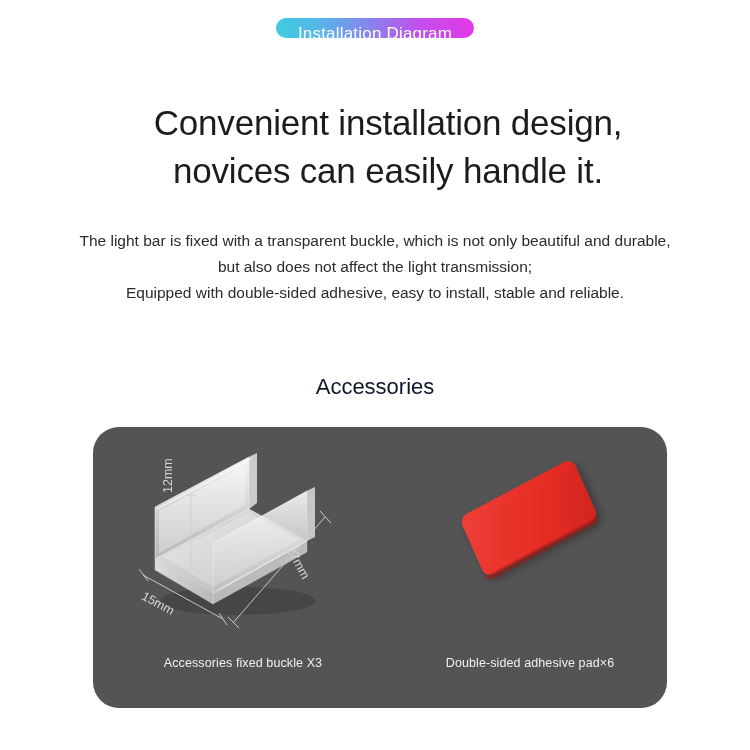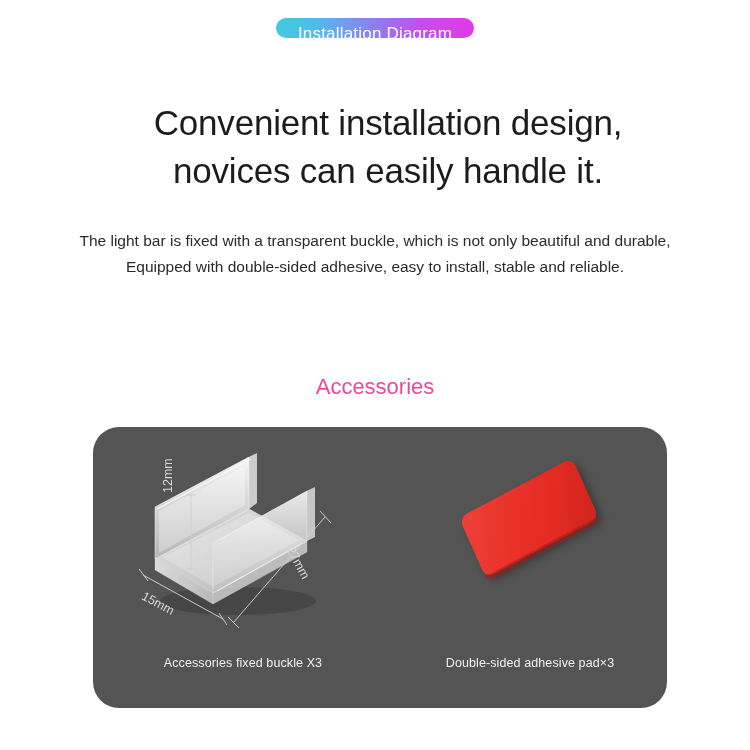--- a/index.html
+++ b/index.html
@@ -67,21 +67,21 @@
   }
   .body-copy span { display: block; }
 
   
   .accessories-title {
     position: absolute;
     top: 374px;
     left: 0;
     width: 750px;
     text-align: center;
-    color: #ec4899;
+    color: #0f172a;
     font-size: 22px;
     font-weight: 400;
   }
 
   
   .panel {
     position: absolute;
     left: 93px;
     top: 427px;
     width: 574px;
@@ -168,20 +168,21 @@
   <div class="badge">Installation Diagram</div>
 </div>
 
 <h1 class="headline">
   <span class="l1">Convenient installation design,</span>
   <span class="l2">novices can easily handle it.</span>
 </h1>
 
 <div class="body-copy">
   <span>The light bar is fixed with a transparent buckle, which is not only beautiful and durable,</span>
+  <span>but also does not affect the light transmission;</span>
   <span>Equipped with double-sided adhesive, easy to install, stable and reliable.</span>
 </div>
 
 <div class="accessories-title">Accessories</div>
 
 <div class="panel">
 
   <div class="panel-col col-buckle">
     <div class="buckle-stage">
 
@@ -256,16 +257,16 @@
     <div class="item-caption">Accessories fixed buckle X3</div>
   </div>
 
   <div class="panel-col col-pad">
     <div class="pad-stage">
       <div class="pad">
         <div class="pad-edge"></div>
       </div>
     </div>
 
-    <div class="item-caption">Double-sided adhesive pad×3</div>
+    <div class="item-caption">Double-sided adhesive pad×6</div>
   </div>
 
 </div>
 
 </body></html>

